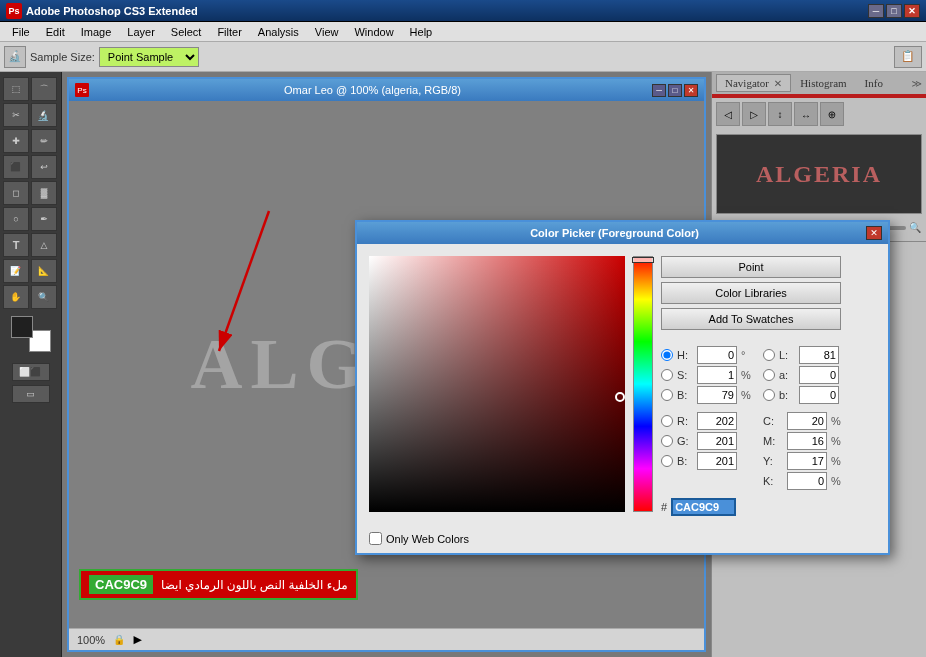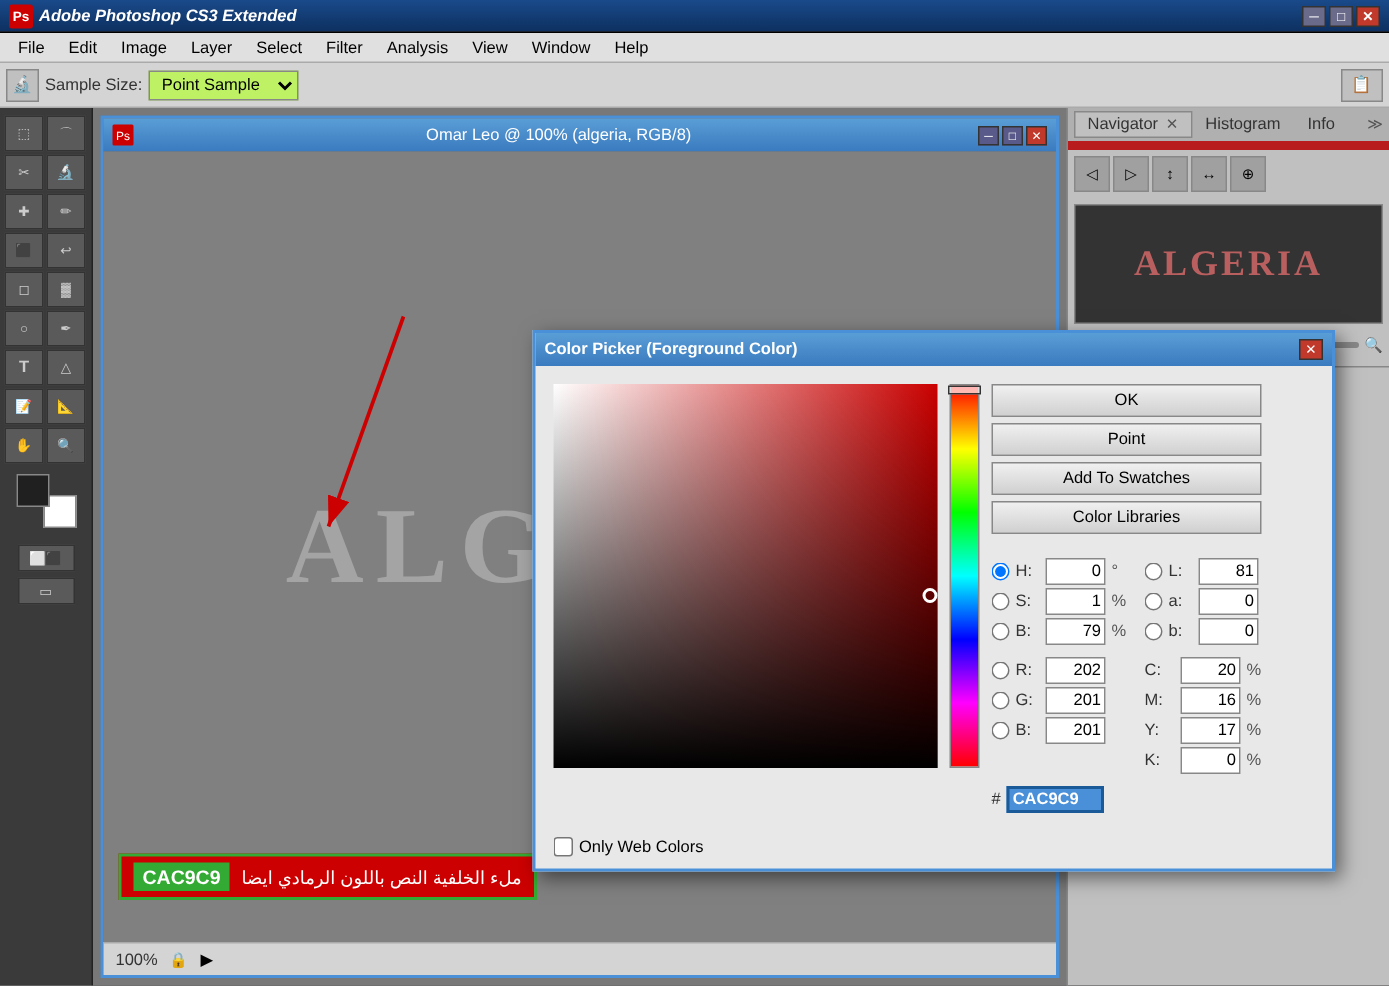--- a/index.html
+++ b/index.html
@@ -1,21 +1,21 @@
 <!DOCTYPE html>
 <html><head>
   <meta charset="utf-8">
   <style>
     * { margin: 0; padding: 0; box-sizing: border-box; }
     body { width: 926px; height: 657px; overflow: hidden; font-family: 'Tahoma', Arial, sans-serif; font-size: 11px; background: #5a5a5a; }
 
     
     .title-bar { background: linear-gradient(to bottom, #1a4a8a, #0d3060); height: 22px; display: flex; align-items: center; padding: 0 6px; color: white; font-size: 11px; font-weight: bold; border-bottom: 1px solid #000; }
     .title-bar-icon { width: 16px; height: 16px; margin-right: 4px; background: #cc0000; border-radius: 2px; display: flex; align-items: center; justify-content: center; color: white; font-size: 9px; font-weight: bold; }
-    .title-bar-title { flex: 1; font-style: italic; }
+    .title-bar-title { flex: 1; }
     .title-bar-controls { display: flex; gap: 2px; }
     .tb-btn { width: 16px; height: 14px; background: #6a6a8a; border: 1px solid #333; color: white; font-size: 9px; display: flex; align-items: center; justify-content: center; cursor: pointer; }
     .tb-btn.close { background: #c0392b; }
 
     
     .menu-bar { background: #e0e0e0; height: 20px; display: flex; align-items: center; padding: 0 4px; border-bottom: 1px solid #aaa; }
     .menu-item { padding: 2px 8px; font-size: 11px; cursor: pointer; color: #000; }
 
     
     .toolbar { background: #d4d4d4; height: 30px; display: flex; align-items: center; padding: 0 4px; border-bottom: 1px solid #aaa; gap: 4px; }
@@ -53,33 +53,33 @@
     .hex-badge { background: #33aa33; color: white; padding: 2px 6px; font-size: 13px; font-weight: bold; }
 
     
     .doc-status { background: #d4d4d4; height: 22px; display: flex; align-items: center; padding: 0 8px; font-size: 11px; border-top: 1px solid #aaa; gap: 8px; }
     .status-zoom { color: #333; }
     .status-doc { color: #333; flex: 1; text-align: center; }
     .status-arrow { cursor: pointer; }
 
     
     .right-panel { width: 215px; background: #c0c0c0; border-left: 1px solid #888; display: flex; flex-direction: column; }
-    .panel-tabs { background: #b0b0b0; display: flex; align-items: center; border-bottom: 6px solid #b91c1c; padding: 2px 4px; }
+    .panel-tabs { background: #b0b0b0; display: flex; align-items: center; border-bottom: 4px solid #b91c1c; padding: 2px 4px; font-family: Liberation Serif, serif; }
     .panel-tab { padding: 2px 8px; font-size: 11px; cursor: pointer; color: #333; border: 1px solid transparent; }
     .panel-tab.active { background: #c0c0c0; border-color: #888; }
     .panel-tab-close { font-size: 10px; color: #555; margin-left: 2px; cursor: pointer; }
     .panel-expand { margin-left: auto; font-size: 10px; color: #555; cursor: pointer; }
     .panel-controls { display: flex; padding: 4px; gap: 2px; flex-wrap: wrap; }
     .panel-control-btn { width: 24px; height: 24px; background: #a0a0a0; border: 1px solid #888; display: flex; align-items: center; justify-content: center; cursor: pointer; font-size: 10px; }
     .navigator-preview { background: #333; margin: 4px; height: 80px; display: flex; align-items: center; justify-content: center; border: 1px solid #888; position: relative; overflow: hidden; }
     .nav-algeria { font-size: 24px; font-weight: 900; color: rgba(200,100,100,0.9); letter-spacing: 2px; font-family: Georgia, serif; text-transform: uppercase; }
 
     
     .color-picker-dialog { position: fixed; top: 220px; left: 355px; width: 535px; background: #e8e8e8; border: 2px solid #4a90d9; box-shadow: 4px 4px 12px rgba(0,0,0,0.5); z-index: 100; }
-    .cp-title-bar { background: linear-gradient(to bottom, #5a9ed6, #3a7abf); height: 22px; display: flex; align-items: center; padding: 0 6px; color: white; font-size: 11px; }
+    .cp-title-bar { background: linear-gradient(to bottom, #5a9ed6, #3a7abf); height: 22px; display: flex; align-items: center; padding: 0 6px; color: white; font-size: 11px; text-align: center; }
     .cp-title { flex: 1; font-weight: bold; }
     .cp-close { width: 16px; height: 14px; background: #c0392b; border: 1px solid #333; color: white; font-size: 9px; display: flex; align-items: center; justify-content: center; cursor: pointer; }
     .cp-body { padding: 12px; display: flex; gap: 8px; }
     
     
     .color-field { width: 256px; height: 256px; position: relative; cursor: crosshair; }
     .color-field-gradient { width: 100%; height: 100%; background: linear-gradient(to bottom, rgba(0,0,0,0) 0%, rgba(0,0,0,1) 100%), linear-gradient(to right, rgba(255,255,255,1) 0%, rgba(202,0,0,1) 100%); }
     .cp-circle { position: absolute; top: 55%; left: 98%; width: 10px; height: 10px; border: 2px solid white; border-radius: 50%; transform: translate(-50%, -50%); pointer-events: none; }
 
     
@@ -274,24 +274,23 @@
     </div>
 
     <div class="hue-slider">
       <div class="hue-thumb" style="top:0%;"></div>
     </div>
 
 
     <div class="cp-right">
 
       <div class="cp-buttons">
-        <button class="cp-btn">OK</button>
         <button class="cp-btn">Point</button>
+        <button class="cp-btn">Color Libraries</button>
         <button class="cp-btn">Add To Swatches</button>
-        <button class="cp-btn">Color Libraries</button>
       </div>
 
       <div class="fields-container">
 
         <div class="fields-col">
           <div class="cp-field-row">
             <input type="radio" class="cp-radio" name="colormode" checked="" style="">
             <span class="cp-label">H:</span>
             <input type="text" class="cp-input" value="0" style="">
             <span class="cp-unit">°</span>

